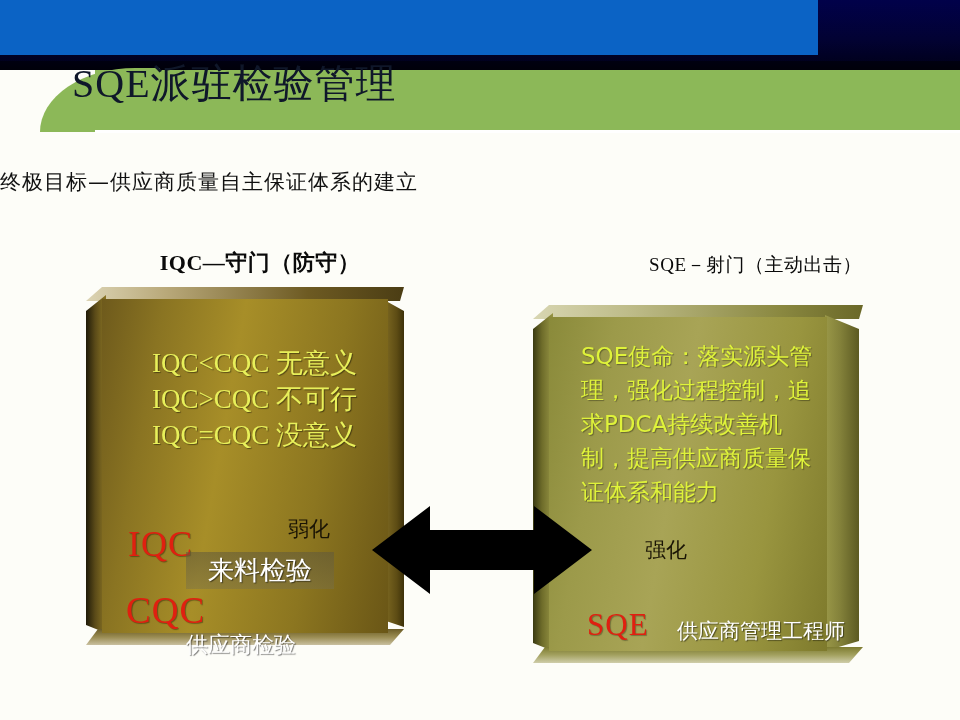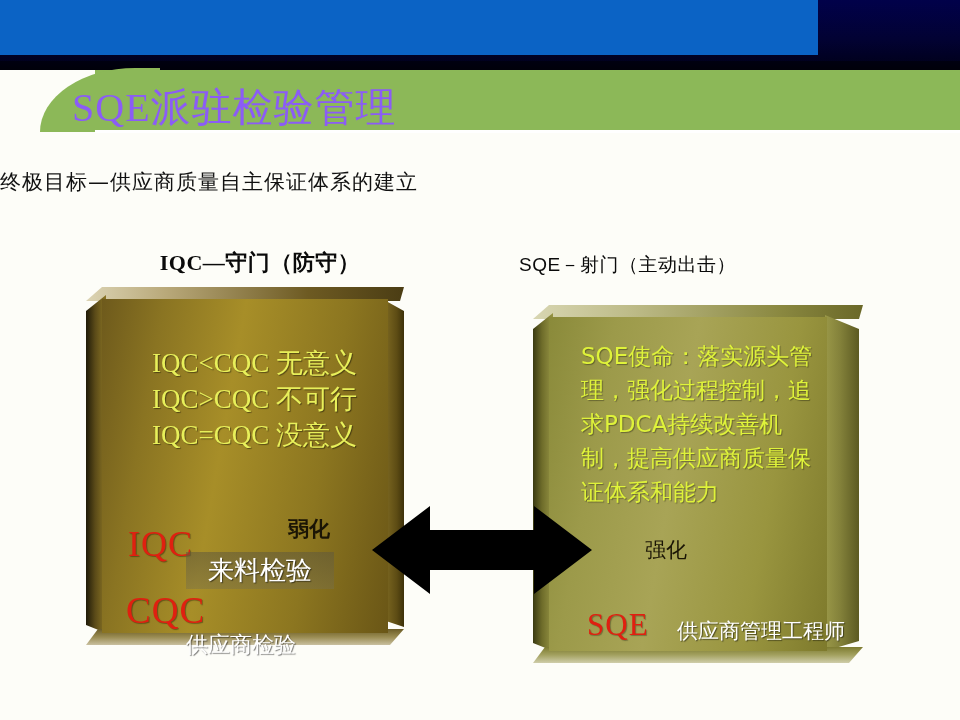--- a/index.html
+++ b/index.html
@@ -37,24 +37,24 @@
     position:absolute;left:0;top:70px;width:95px;height:62px;
     background:#fdfdf8;
   }
   .hdr-curve-left:before{
     content:"";position:absolute;left:40px;top:-2px;width:120px;height:64px;
     background:#8cb858;
     border-top-left-radius:95px 64px;
     border-bottom-left-radius:0;
   }
   .hdr-title{
-    position:absolute;left:72px;top:80px;
+    position:absolute;left:72px;top:56px;
     font-family:"Liberation Serif", serif;
     font-size:40px;
-    color:#8b5cf6;
+    color:#0f172a;
     letter-spacing:1px;
     line-height:56px;
     white-space:nowrap;
     z-index:5;
   }
   .hdr-underline{
     position:absolute;left:95px;top:130px;width:865px;height:3px;
     background:#ffffff;
   }
 
@@ -71,23 +71,23 @@
   .cap-left{
     position:absolute;left:100px;top:248px;width:320px;
     text-align:center;
     font-family:"Liberation Serif", serif;
     font-weight:bold;
     font-size:22px;
     color:#0a0a0a;
     letter-spacing:0.5px;
   }
   .cap-right{
-    position:absolute;left:519px;top:252px;width:320px;
-    text-align:left;
-    font-family:Liberation Sans, sans-serif;
+    position:absolute;left:542px;top:252px;width:320px;
+    text-align:right;
+    font-family:Liberation Serif, serif;
     font-size:19px;
     color:#0a0a0a;
     letter-spacing:0.5px;
   }
 
   
   .box3d{ position:absolute; }
 
   
   #box-left{ left:86px; top:287px; width:318px; height:358px; }
@@ -150,21 +150,20 @@
     text-shadow:1px 1px 1px rgba(0,0,0,.45);
     white-space:nowrap;
   }
   .lft-lines div{ margin-bottom:2px; }
 
   .wk-left{
     position:absolute;left:186px;top:216px;
     font-family:"DejaVu Sans", sans-serif;
     font-size:21px;
     color:#1a1405;
-    font-weight:bold;
   }
   .tag-iqc{
     position:absolute;left:26px;top:224px;
     font-family:"Liberation Serif", serif;
     font-size:36px;
     color:#e02010;
     letter-spacing:1px;
     text-shadow:1px 1px 1px rgba(0,0,0,.35);
   }
   .tag-cqc{

